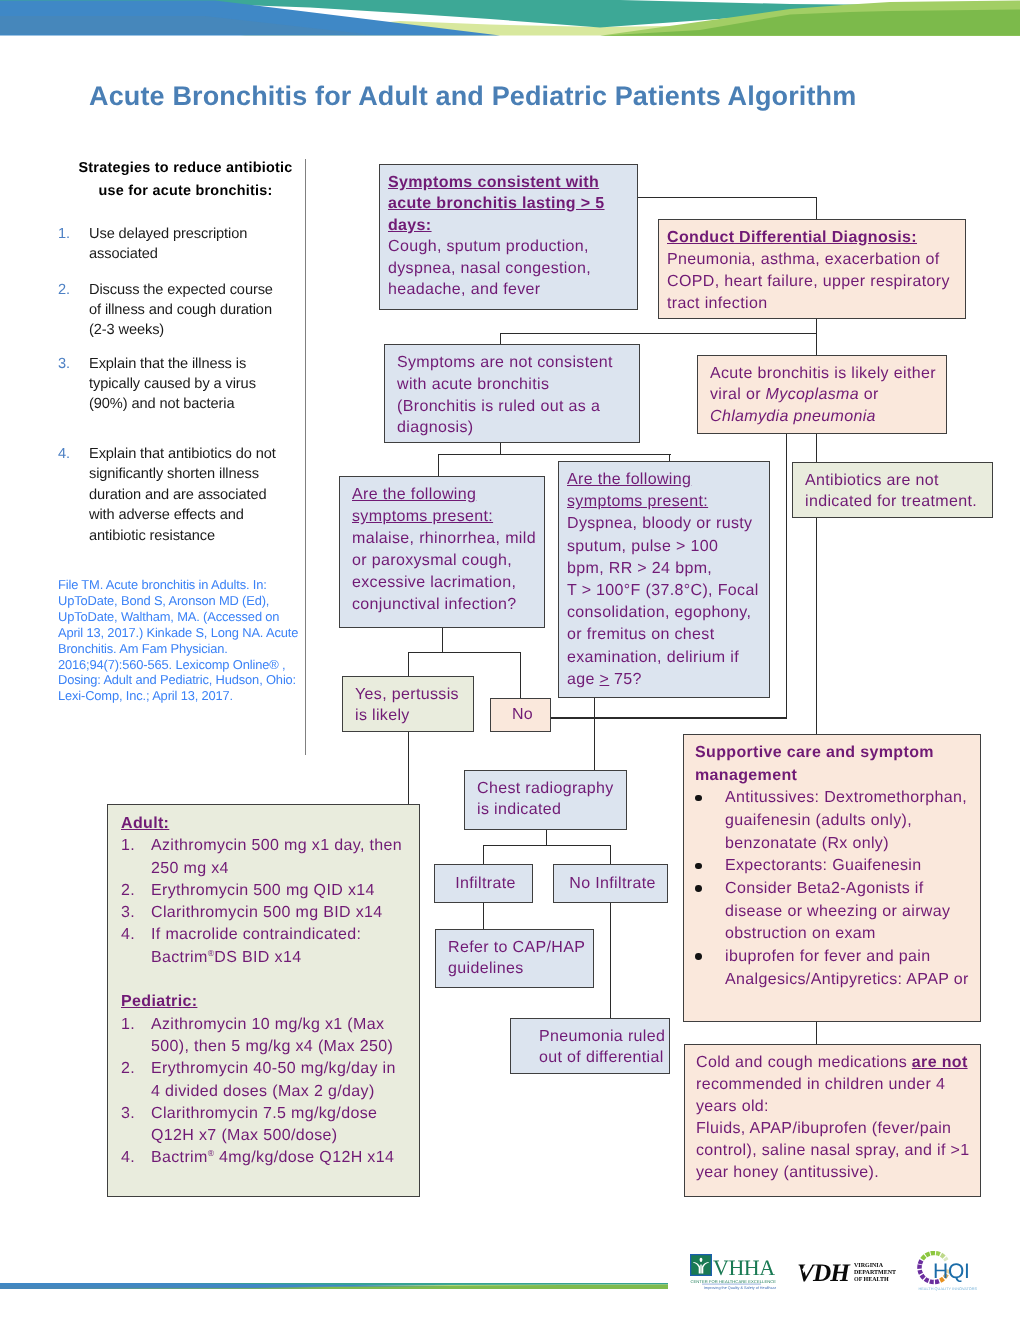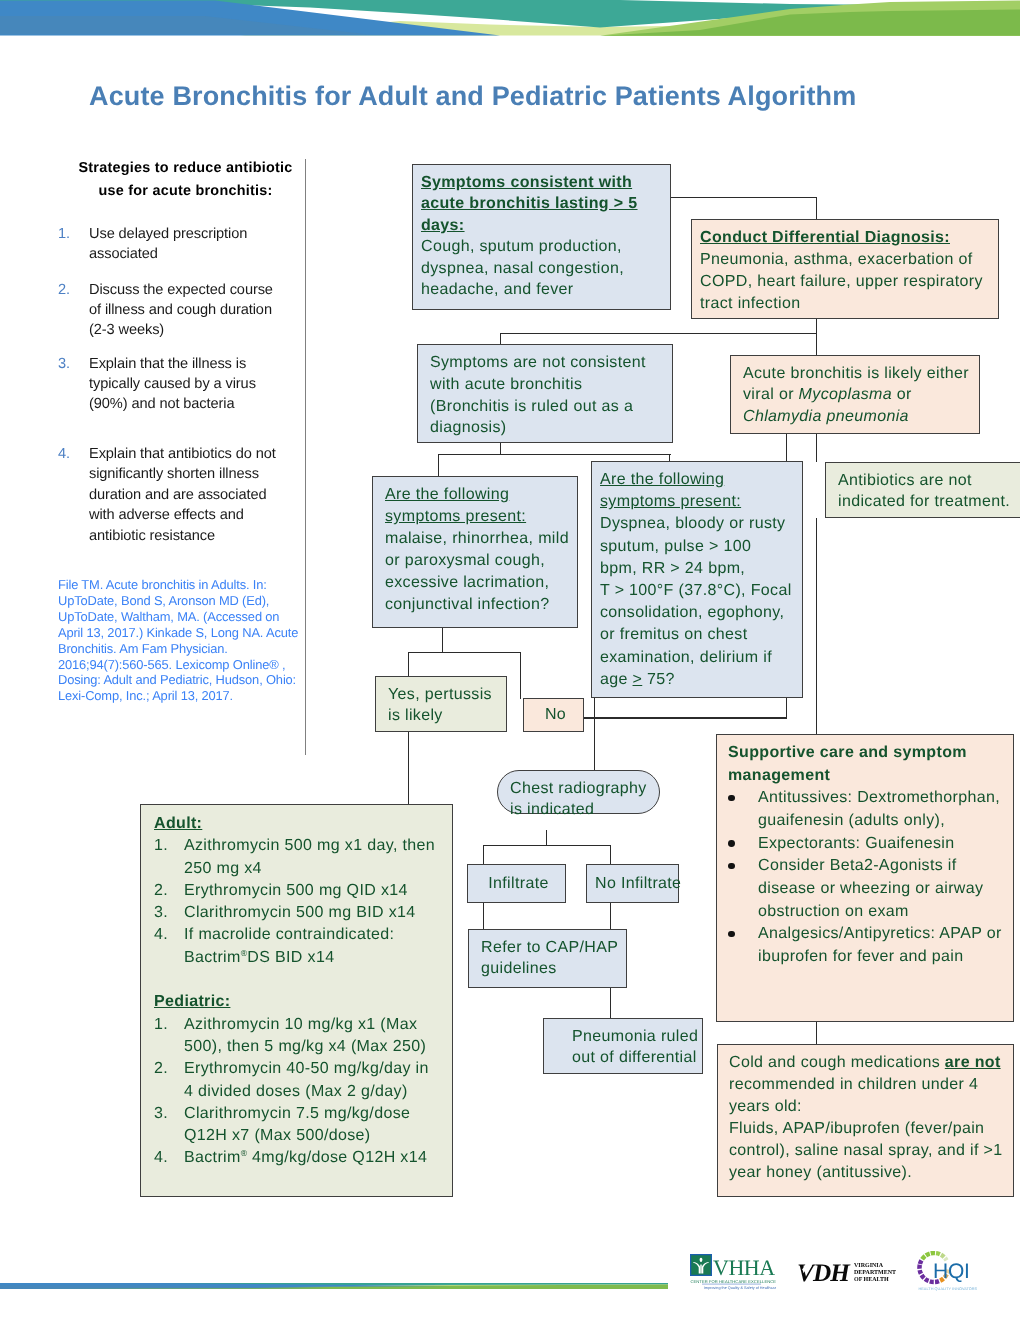--- a/index.html
+++ b/index.html
@@ -26,22 +26,22 @@
   #leftcol { position:absolute; left:58px; top:157px; width:255px; }
   .lc-head { font-weight:bold; font-size:14.4px; color:#000; line-height:23px; letter-spacing:0.25px;text-align:center;}
   .lc-list { position:absolute; left:0; top:0; width:255px; height:420px; }
   .lc-item { position:absolute; left:0; width:255px; font-size:14.6px; color:#1a1a1a;
              line-height:20.4px; padding-left:31px; letter-spacing:-0.1px;}
   .lc-num { position:absolute; left:0; top:0; color:#4d80c4; }
   .lc-ref { position:absolute; left:0; top:420px; width:270px; font-size:12.9px; color:#3b82f6; line-height:15.9px; letter-spacing:-0.15px;}
   #vline { position:absolute; left:305.3px; top:158.8px; width:1.2px; height:596px; background:#808080; }
 
   
-  .box { position:absolute; border:1.1px solid #3f3f3f; color:#14532d;
-         font-size:16px; line-height:21.4px; letter-spacing:0.35px;margin-left:33px; }
+  .box { position:absolute; border:1.1px solid #3f3f3f; color:#701a75;
+         font-size:16px; line-height:21.4px; letter-spacing:0.35px; }
   .blue { background:#dce4ef; }
   .peach { background:#fae8dc; }
   .green { background:#e9ecdd; }
   .pad { padding:7px 4px 4px 8px; }
   .ctr { text-align:center; }
   .u { text-decoration:underline; }
   .b { font-weight:bold; }
   .i { font-style:italic; }
   .ln { position:absolute; background:#2b2b2b; }
 
@@ -192,52 +192,52 @@
     </div>
   <div class="box green" style="left:342px;top:676px;width:132px;height:56px;">
       <div class="pad" style="padding-left:12px">
         <div>Yes, pertussis</div>
         <div>is likely</div>
       </div>
     </div>
   <div class="box peach" style="left:490px;top:698px;width:61px;height:34px;">
       <div class="pad ctr" style="padding-top:5px"><span>No</span></div>
     </div>
-  <div class="box blue" style="left:464px;top:770px;width:163px;height:44px;border-radius:24px;">
+  <div class="box blue" style="left:464px;top:770px;width:163px;height:60px;">
       <div class="pad" style="padding-left:12px">
         <div>Chest radiography</div>
         <div>is indicated</div>
       </div>
     </div>
   <div class="box blue" style="left:434px;top:864px;width:99px;height:39px;">
       <div class="pad ctr" style="padding-top:8px"><span>Infiltrate</span></div>
     </div>
-  <div class="box blue" style="left:553px;top:864px;width:93px;height:39px;">
+  <div class="box blue" style="left:553px;top:864px;width:115px;height:39px;">
       <div class="pad ctr" style="padding-top:8px"><span>No Infiltrate</span></div>
     </div>
   <div class="box blue" style="left:435px;top:929px;width:159px;height:59px;">
       <div class="pad" style="padding-left:12px">
         <div>Refer to CAP/HAP</div>
         <div>guidelines</div>
       </div>
     </div>
   <div class="box blue" style="left:510px;top:1018px;width:160px;height:56px;">
       <div class="pad" style="padding-left:28px">
         <div>Pneumonia ruled</div>
         <div>out of differential</div>
       </div>
     </div>
   <div class="box peach" style="left:683px;top:734px;width:298px;height:288px;">
       <div class="pad" style="padding:7px 4px 4px 11px;line-height:22.65px">
         <div class="b">Supportive care and symptom</div>
         <div class="b">management</div>
-        <div class="bul"><span class="dot">•</span><span><div>Antitussives: Dextromethorphan,</div><div>guaifenesin (adults only),</div></span></div>
+        <div class="bul"><span class="dot">•</span><span><div>Antitussives: Dextromethorphan,</div><div>guaifenesin (adults only),</div><div>benzonatate (Rx only)</div></span></div>
         <div class="bul"><span class="dot">•</span><span><div>Expectorants: Guaifenesin</div></span></div>
         <div class="bul"><span class="dot">•</span><span><div>Consider Beta2-Agonists if</div><div>disease or wheezing or airway</div><div>obstruction on exam</div></span></div>
-        <div class="bul"><span class="dot">•</span><span><div>Analgesics/Antipyretics: APAP or</div><div>ibuprofen for fever and pain</div></span></div>
+        <div class="bul"><span class="dot">•</span><span><div>ibuprofen for fever and pain</div><div>Analgesics/Antipyretics: APAP or</div></span></div>
       </div>
     </div>
   <div class="box peach" style="left:684px;top:1044px;width:297px;height:153px;">
       <div class="pad" style="padding:7px 4px 4px 11px;line-height:21.95px">
         <div><span>Cold and cough medications </span><span class="b u">are not</span></div>
         <div>recommended in children under 4</div>
         <div>years old:</div>
         <div>Fluids, APAP/ibuprofen (fever/pain</div>
         <div>control), saline nasal spray, and if &gt;1</div>
         <div>year honey (antitussive).</div>

